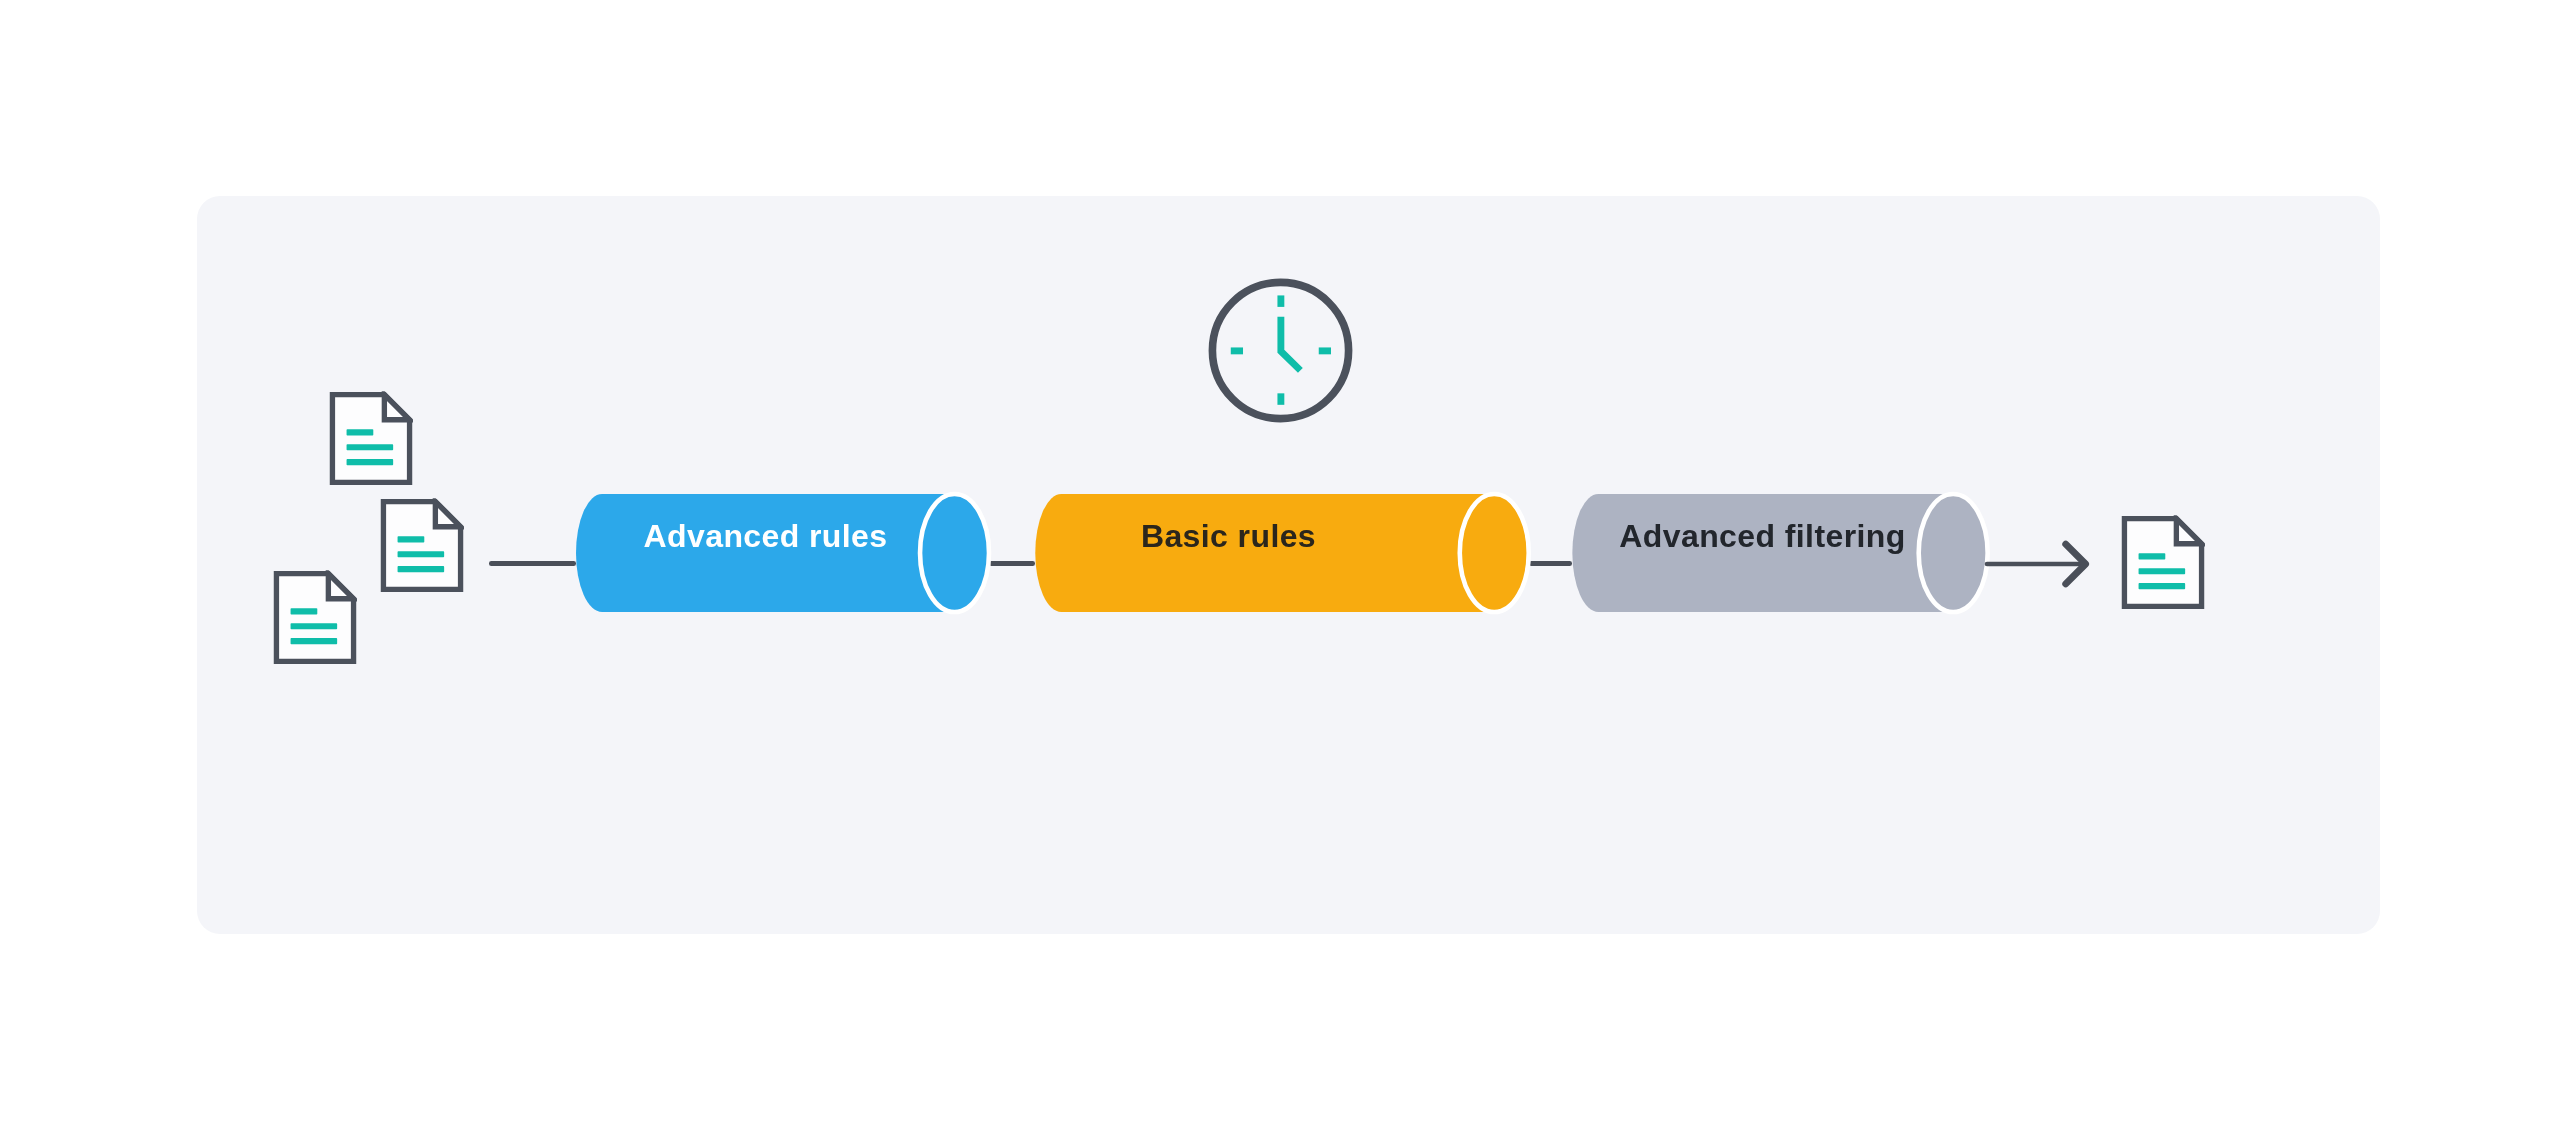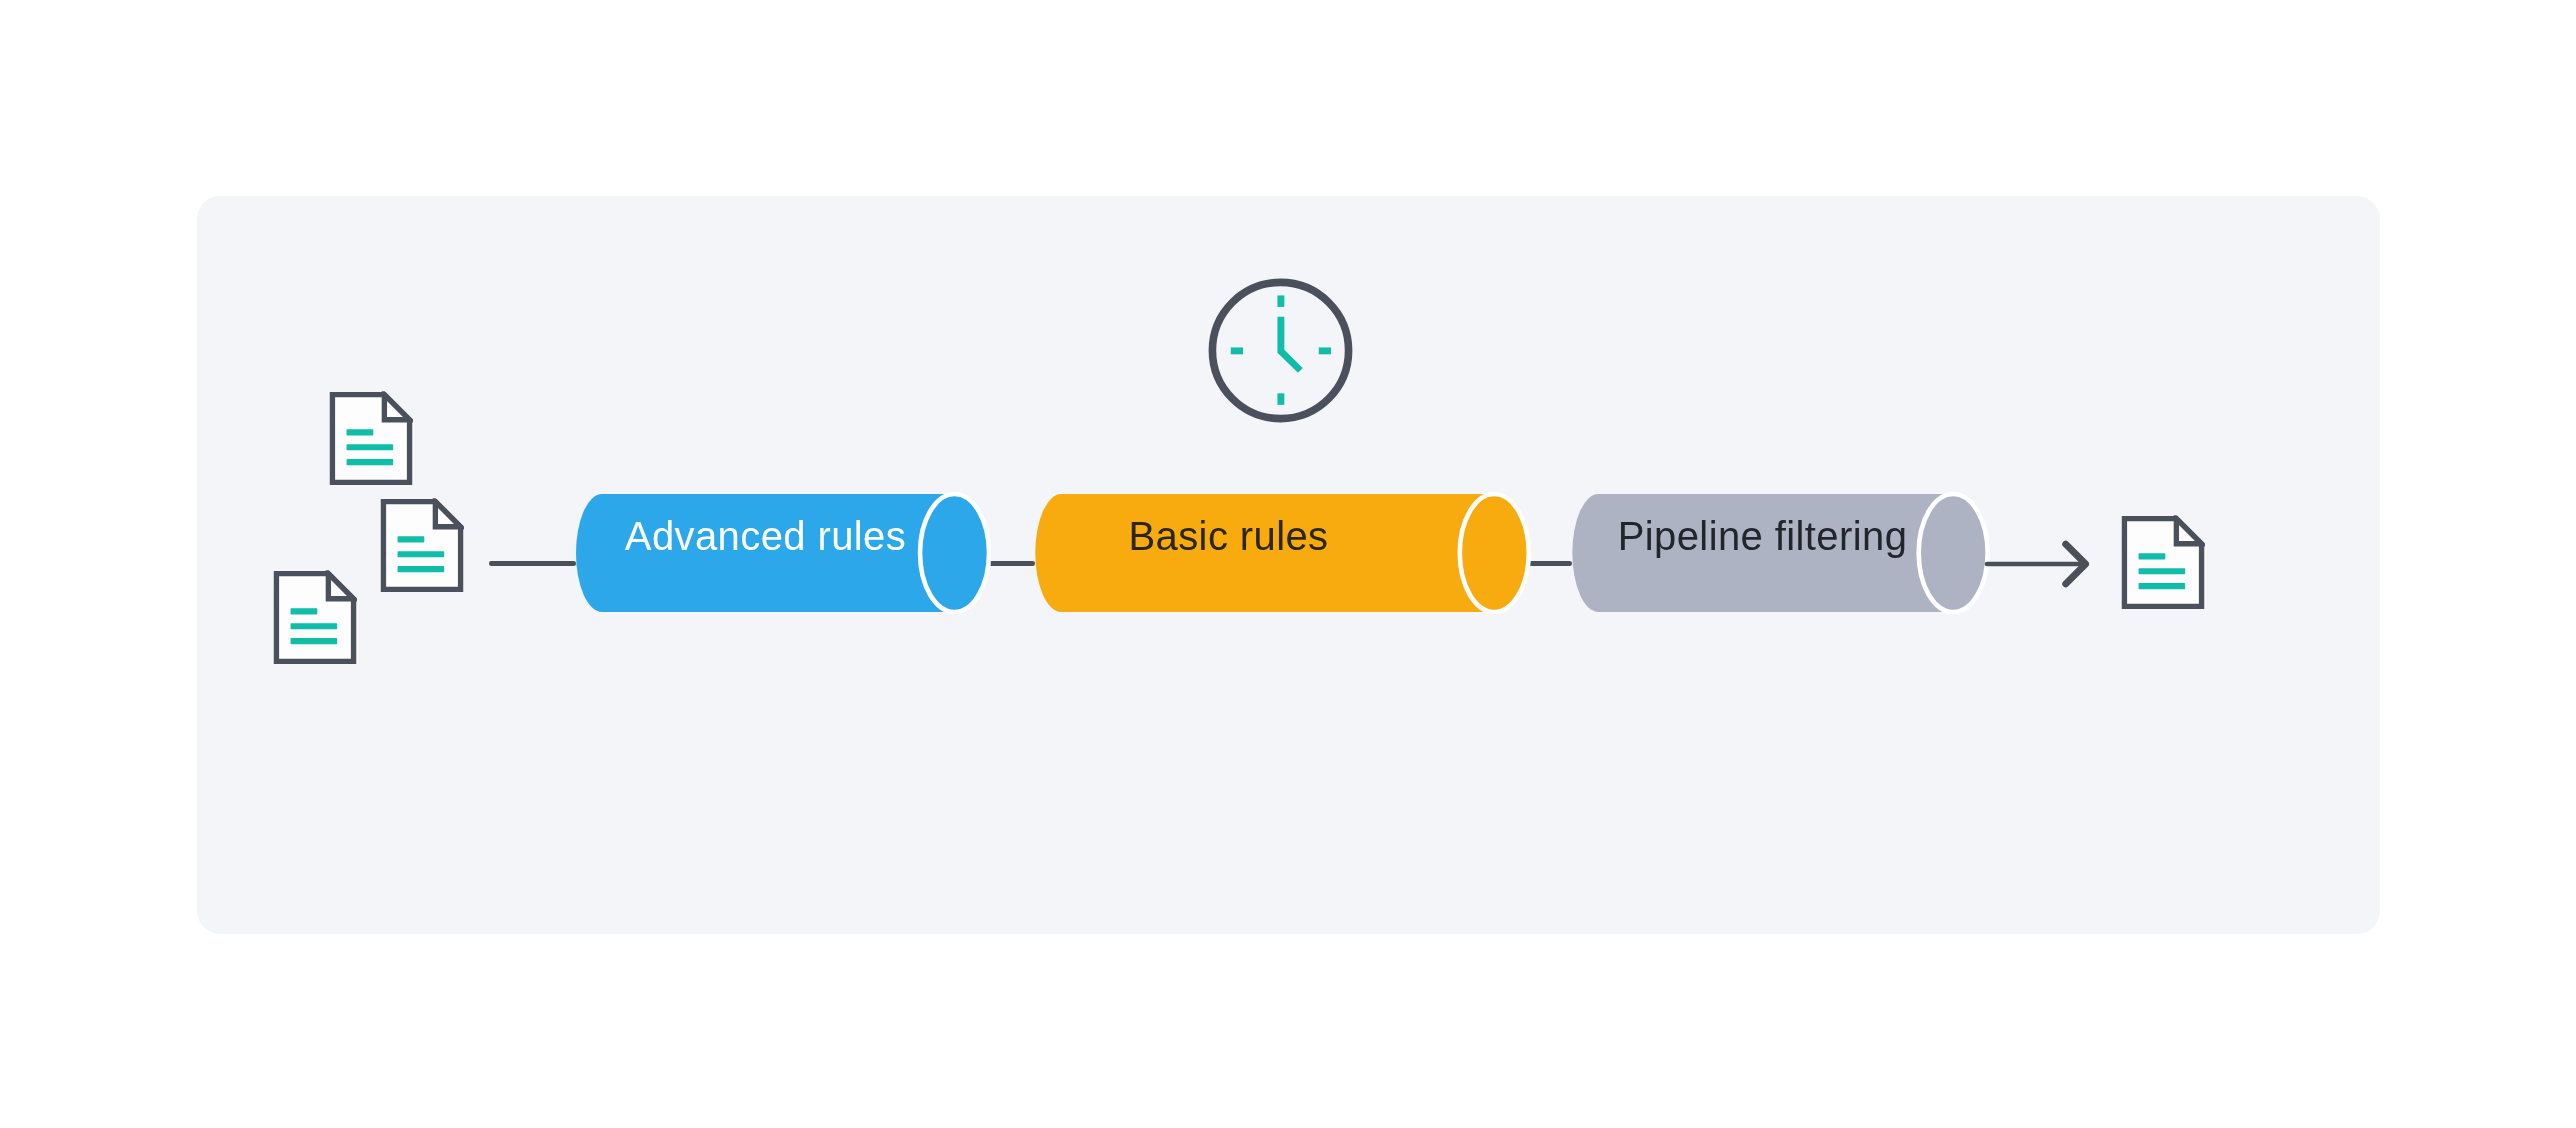--- a/index.html
+++ b/index.html
@@ -26,21 +26,21 @@
 
   
   .cyl { position:absolute; top:494px; height:118px; }
   .cyl-blue   { left:576px;  width:413px; }
   .cyl-orange { left:1035px; width:494px; }
   .cyl-gray   { left:1572px; width:416px; }
 
   .stage-label {
     position:absolute; top:494px; height:84px;
     display:flex; align-items:center; justify-content:center;
-    font-size:40px; font-weight:400; letter-spacing:0.4px;
+    font-size:32px; font-weight:700; letter-spacing:0.4px;
     pointer-events:none; white-space:nowrap;
   }
   .stage-label-1 { left:576px;  width:379px; }
   .stage-label-2 { left:999px; width:459px; }
   .stage-label-3 { left:1572px; width:381px; }
 
   
   .connector {
     position:absolute; top:561px; height:4.6px;
     border-radius:2.3px;
@@ -110,21 +110,21 @@
   <svg class="cyl cyl-orange" viewBox="0 0 644 154">
     <path d="M599 0 L34 0 A34 77 0 0 0 34 154 L599 154 Z" style="fill: rgb(248, 171, 15);"></path>
     <ellipse cx="599" cy="77" rx="45" ry="77" stroke-width="6" style="fill: rgb(248, 171, 15); stroke: rgb(255, 255, 255);"></ellipse>
   </svg>
   <div class="stage-label stage-label-2" style="color: rgb(43, 38, 28);">Basic rules</div>
 
   <svg class="cyl cyl-gray" viewBox="0 0 542 154">
     <path d="M497 0 L34 0 A34 77 0 0 0 34 154 L497 154 Z" style="fill: rgb(173, 179, 194);"></path>
     <ellipse cx="497" cy="77" rx="45" ry="77" stroke-width="6" style="fill: rgb(173, 179, 194); stroke: rgb(255, 255, 255);"></ellipse>
   </svg>
-  <div class="stage-label stage-label-3" style="color: rgb(34, 38, 44);">Pipeline filtering</div>
+  <div class="stage-label stage-label-3" style="color: rgb(34, 38, 44);">Advanced filtering</div>
 
   <svg class="abs arrow" width="107" height="54" viewBox="0 0 140 70">
     <line x1="0" y1="35" x2="128" y2="35" style="stroke:var(--line,#4a4f59);stroke-width:6;stroke-linecap:round"></line>
     <path d="M103 9 L129 35 L103 61" fill="none" style="stroke:var(--line,#4a4f59);stroke-width:9;stroke-linecap:round;stroke-linejoin:round"></path>
   </svg>
 
   <svg class="abs doc doc-out" viewBox="0 0 110 124">
       <use href="#doc-icon"></use>
     </svg>
 

